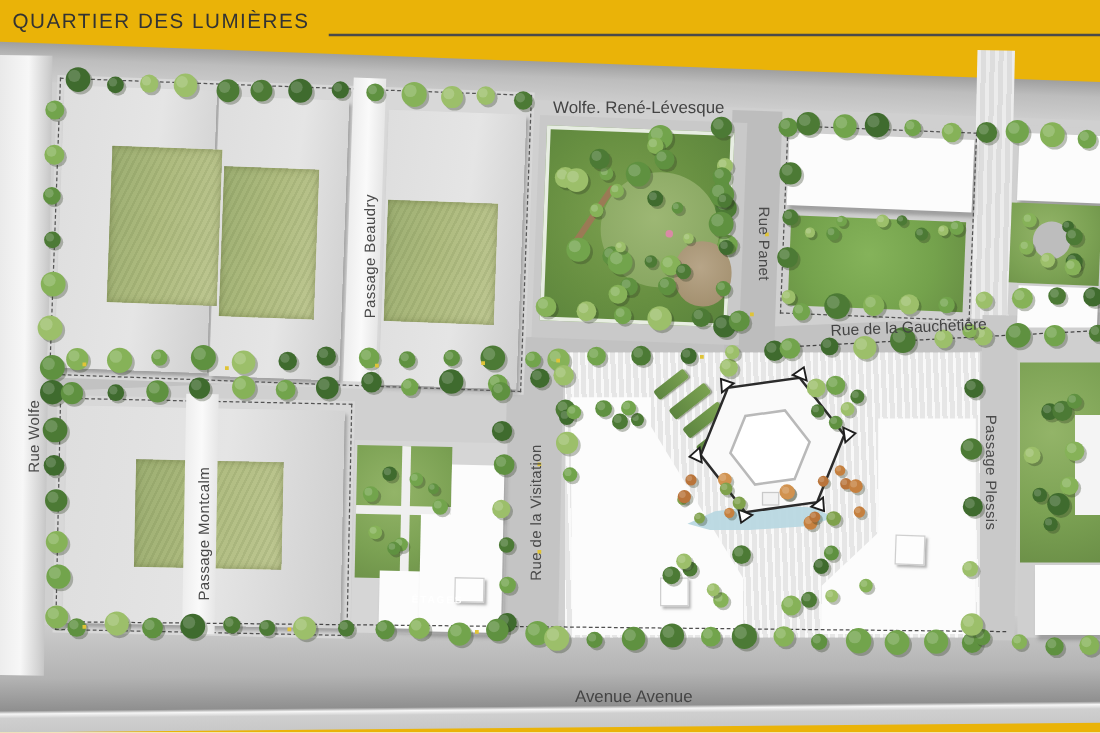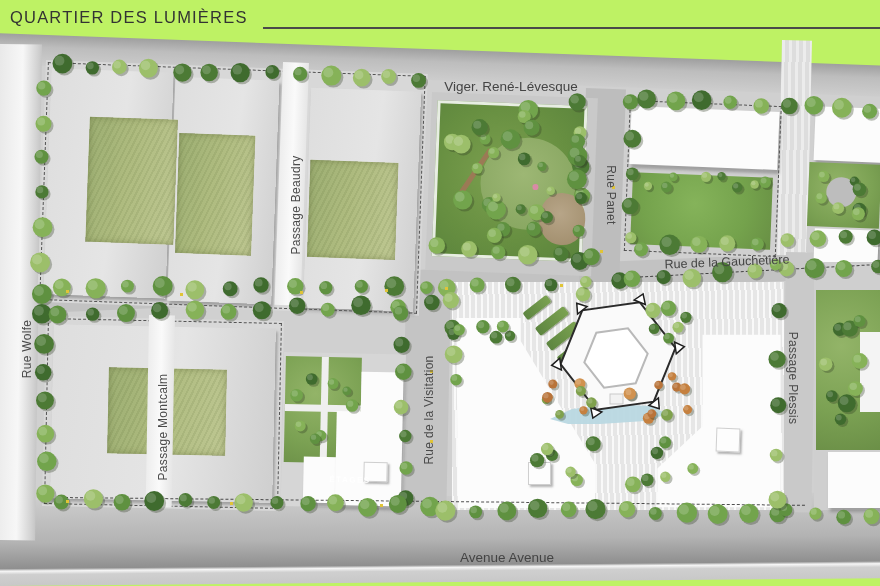--- a/index.html
+++ b/index.html
@@ -1,16 +1,16 @@
 <!DOCTYPE html>
 <html><head>
 <meta charset="utf-8">
 <style>
   html,body{margin:0;padding:0;background:#fff;}
-  #stage{position:relative;width:880px;height:586px;overflow:hidden;background:#bef264;
+  #stage{position:relative;width:880px;height:586px;overflow:hidden;background:#eab308;
          font-family:"Liberation Sans", sans-serif;}
   .abs{position:absolute;}
   .rot{transform-origin:left top;}
   
   .title{font-size:16.5px;font-weight:500;letter-spacing:1.2px;color:#333;white-space:nowrap;}
   .slabel{font-size:13.5px;color:#444;white-space:nowrap;}
   .vlabel{font-size:12px;color:#4a4a4a;white-space:nowrap;letter-spacing:.3px;}
   .center{transform:translate(-50%,-50%);}
   .vccw{transform:translate(-50%,-50%) rotate(-90deg);}
   .vcw{transform:translate(-50%,-50%) rotate(90deg);}
@@ -916,21 +916,21 @@
       <rect x="560" y="284" width="3" height="3" fill="#e0c437"></rect>
       <rect x="66" y="500" width="3" height="3" fill="#e0c437"></rect>
       <rect x="230" y="502" width="3" height="3" fill="#e0c437"></rect>
       <rect x="380" y="504" width="3" height="3" fill="#e0c437"></rect>
       <rect x="612" y="186" width="3" height="3" fill="#e0c437"></rect>
       <rect x="600" y="250" width="3" height="3" fill="#e0c437"></rect>
       <rect x="430" y="370" width="3" height="3" fill="#e0c437"></rect>
       <rect x="430" y="440" width="3" height="3" fill="#e0c437"></rect>
     </svg>
 
-  <div class="abs slabel center" style="left:511px;top:86px;">Viger. René-Lévesque</div>
+  <div class="abs slabel center" style="left:511px;top:86px;">Wolfe. René-Lévesque</div>
   <div class="abs slabel center" style="left:507px;top:557px;">Avenue Avenue</div>
   <div class="abs slabel" style="left:727px;top:262px;transform:translate(-50%,-50%) rotate(-2.4deg);font-size:12.5px;">Rue de la Gauchetière</div>
   <div class="abs vlabel vccw" style="left:27px;top:349px;">Rue Wolfe</div>
   <div class="abs vlabel vcw" style="left:611px;top:195px;">Rue Panet</div>
   <div class="abs vlabel vccw" style="left:296px;top:205px;">Passage Beaudry</div>
   <div class="abs vlabel vccw" style="left:163px;top:427px;">Passage Montcalm</div>
   <div class="abs vlabel vccw" style="left:429px;top:410px;">Rue de la Visitation</div>
   <div class="abs vlabel vcw" style="left:793px;top:378px;">Passage Plessis</div>
 </div>
 

